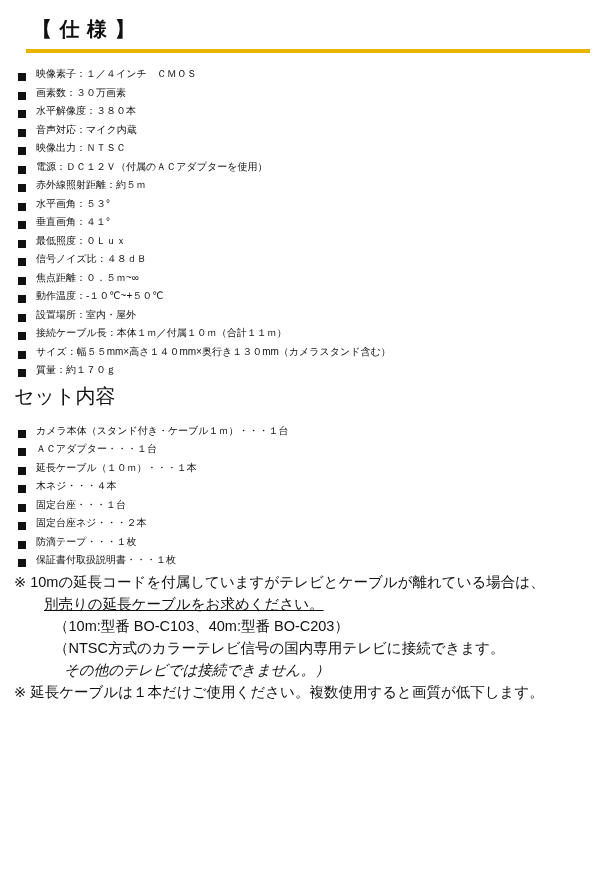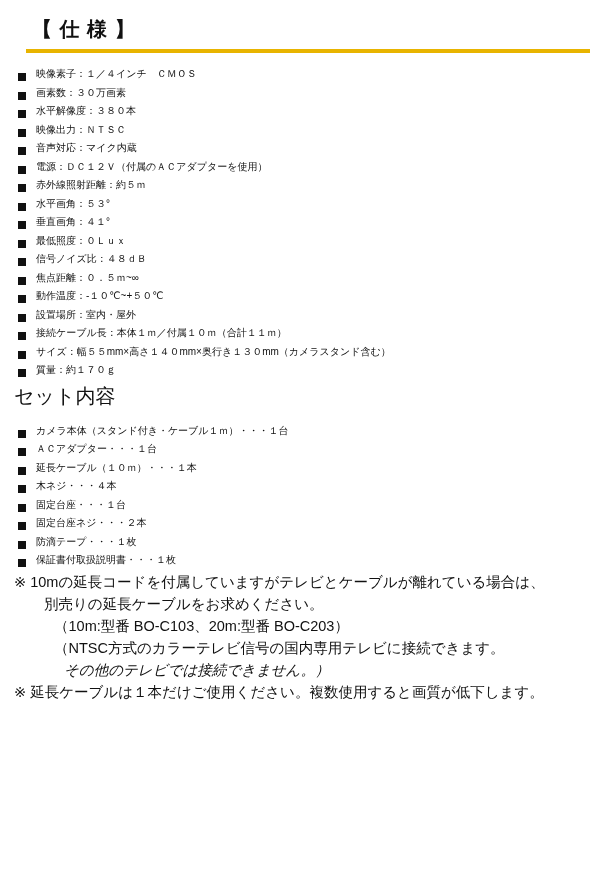--- a/index.html
+++ b/index.html
@@ -76,41 +76,41 @@
     padding: 0;
     list-style: none;
   }
   .notes li {
     font-size: 14.5px;
     line-height: 1.45;
     color: #111;
     margin-bottom: 1px;
     padding-left: 4px;
   }
-  .notes li.indent1 { padding-left: 34px; }
+  .notes li.indent1 { padding-left: 34px; text-decoration: underline; }
   .notes li.indent2 { padding-left: 44px; }
   .notes li.indent3 { padding-left: 54px; font-style: italic; }
   .nowrap { white-space: nowrap; }
 </style>
 </head>
 <body>
 
 <div class="page">
 
   <div class="header">
     <span class="title-text">【 仕 様 】</span>
     <div class="header-rule"></div>
   </div>
 
   <ul class="spec-list">
     <li><span class="bullet"></span><span>映像素子：１／４インチ　ＣＭＯＳ</span></li>
     <li><span class="bullet"></span><span>画素数：３０万画素</span></li>
     <li><span class="bullet"></span><span>水平解像度：３８０本</span></li>
+    <li><span class="bullet"></span><span>音声対応：マイク内蔵</span></li>
     <li><span class="bullet"></span><span>映像出力：ＮＴＳＣ</span></li>
-    <li><span class="bullet"></span><span>音声対応：マイク内蔵</span></li>
     <li><span class="bullet"></span><span>電源：ＤＣ１２Ｖ（付属のＡＣアダプターを使用）</span></li>
     <li><span class="bullet"></span><span>赤外線照射距離：約５ｍ</span></li>
     <li><span class="bullet"></span><span>水平画角：５３°</span></li>
     <li><span class="bullet"></span><span>垂直画角：４１°</span></li>
     <li><span class="bullet"></span><span>最低照度：０Ｌｕｘ</span></li>
     <li><span class="bullet"></span><span>信号ノイズ比：４８ｄＢ</span></li>
     <li><span class="bullet"></span><span>焦点距離：０．５ｍ~∞</span></li>
     <li><span class="bullet"></span><span>動作温度：-１０℃~+５０℃</span></li>
     <li><span class="bullet"></span><span>設置場所：室内・屋外</span></li>
     <li><span class="bullet"></span><span>接続ケーブル長：本体１ｍ／付属１０ｍ（合計１１ｍ）</span></li>
@@ -127,19 +127,19 @@
     <li><span class="bullet"></span><span>木ネジ・・・４本</span></li>
     <li><span class="bullet"></span><span>固定台座・・・１台</span></li>
     <li><span class="bullet"></span><span>固定台座ネジ・・・２本</span></li>
     <li><span class="bullet"></span><span>防滴テープ・・・１枚</span></li>
     <li><span class="bullet"></span><span>保証書付取扱説明書・・・１枚</span></li>
   </ul>
 
   <ul class="notes">
     <li>※ 10mの延長コードを付属していますがテレビとケーブルが離れている場合は、</li>
     <li class="indent1">別売りの延長ケーブルをお求めください。</li>
-    <li class="indent2">（10m:型番 BO-C103、20m:型番 BO-C203）</li>
+    <li class="indent2">（10m:型番 BO-C103、40m:型番 BO-C203）</li>
     <li class="indent2">（NTSC方式のカラーテレビ信号の国内専用テレビに接続できます。</li>
     <li class="indent3">その他のテレビでは接続できません。）</li>
     <li>※ 延長ケーブルは１本だけご使用ください。複数使用すると画質が低下します。</li>
   </ul>
 
 </div>
 
 </body></html>

